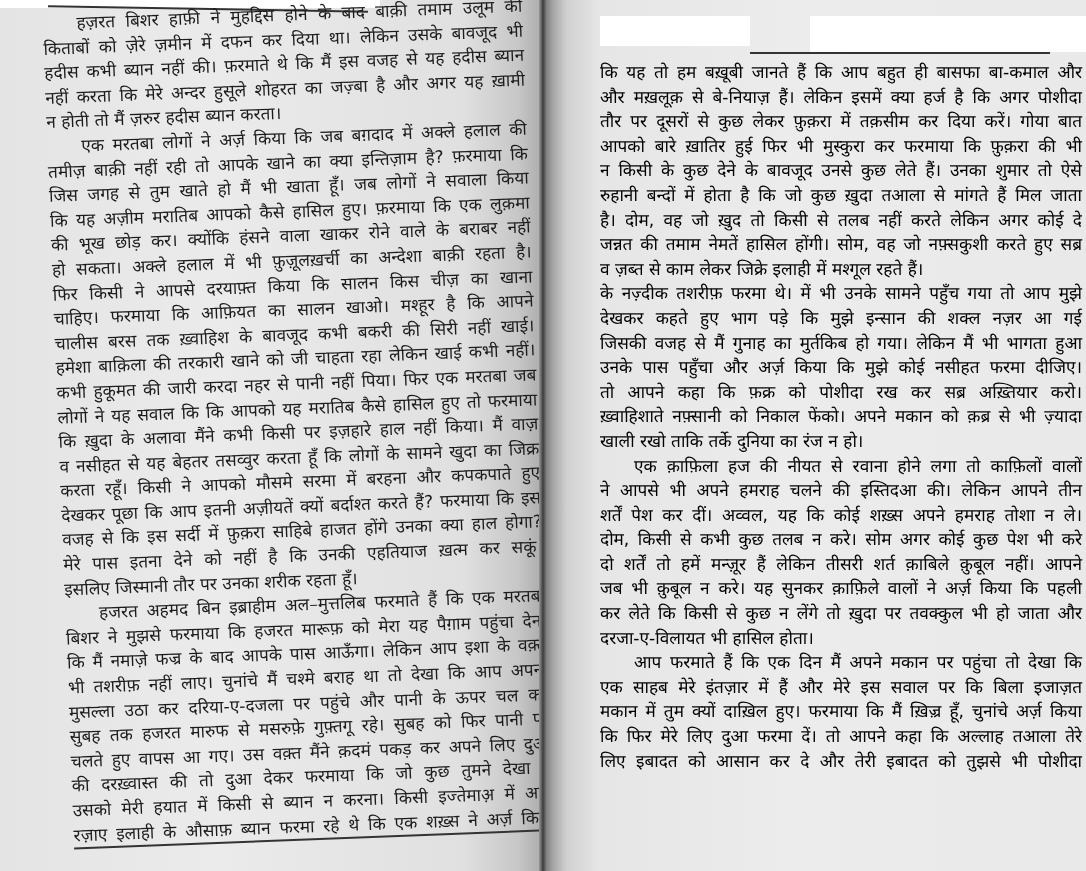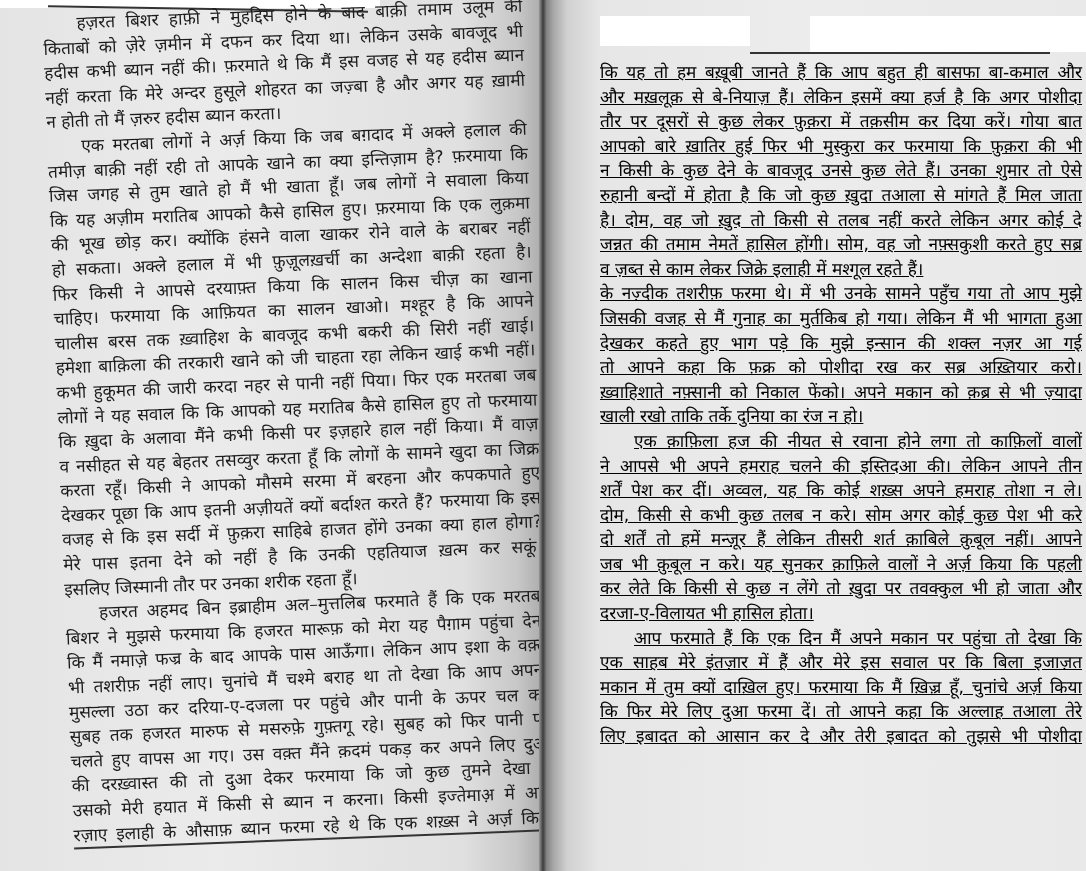--- a/index.html
+++ b/index.html
@@ -27,21 +27,21 @@
   }
   .mask {
     position:absolute; background:#ffffff;
   }
   .rule { position:absolute; height:2px; background:#333; }
   .text {
     position:absolute; font-size:17.2px; line-height:24.6px;
     text-align:justify;
   }
   .left-text { left:42px; top:12px; width:480px; transform:rotate(-2.2deg); transform-origin:0 0; }
-  .right-text { left:600px; top:60px; width:482px;text-decoration:underline; }
+  .right-text { left:600px; top:60px; width:482px; }
   .line { display:block; white-space:nowrap; text-align-last:justify; text-align:justify; }
   .line.last { text-align-last:left; }
   .line.indent { padding-left:34px; }
   .underline-line { border-bottom:2px solid #333; }
 </style>
 </head>
 <body>
 
 <div class="spread">
 
@@ -95,22 +95,23 @@
       <span class="line">कि यह तो हम बख़ूबी जानते हैं कि आप बहुत ही बासफा बा-कमाल और</span>
       <span class="line">और मख़लूक़ से बे-नियाज़ हैं। लेकिन इसमें क्या हर्ज है कि अगर पोशीदा</span>
       <span class="line">तौर पर दूसरों से कुछ लेकर फ़ुक़रा में तक़सीम कर दिया करें। गोया बात</span>
       <span class="line">आपको बारे ख़ातिर हुई फिर भी मुस्कुरा कर फरमाया कि फ़ुक़रा की भी</span>
       <span class="line">न किसी के कुछ देने के बावजूद उनसे कुछ लेते हैं। उनका शुमार तो ऐसे</span>
       <span class="line">रुहानी बन्दों में होता है कि जो कुछ ख़ुदा तआला से मांगते हैं मिल जाता</span>
       <span class="line">है। दोम, वह जो ख़ुद तो किसी से तलब नहीं करते लेकिन अगर कोई दे</span>
       <span class="line">जन्नत की तमाम नेमतें हासिल होंगी। सोम, वह जो नफ़्सकुशी करते हुए सब्र</span>
       <span class="line last">व ज़ब्त से काम लेकर जिक्रे इलाही में मश्गूल रहते हैं।</span>
       <span class="line">के नज़्दीक तशरीफ़ फरमा थे। में भी उनके सामने पहुँच गया तो आप मुझे</span>
+      <span class="line">देखकर कहते हुए भाग पड़े कि मुझे इन्सान की शक्ल नज़र आ गई</span>
       <span class="line">जिसकी वजह से मैं गुनाह का मुर्तकिब हो गया। लेकिन मैं भी भागता हुआ</span>
-      <span class="line">देखकर कहते हुए भाग पड़े कि मुझे इन्सान की शक्ल नज़र आ गई</span>
+      <span class="line">उनके पास पहुँचा और अर्ज़ किया कि मुझे कोई नसीहत फरमा दीजिए।</span>
       <span class="line">तो आपने कहा कि फ़क्र को पोशीदा रख कर सब्र अख़्तियार करो।</span>
       <span class="line">ख़्वाहिशाते नफ़्सानी को निकाल फेंको। अपने मकान को क़ब्र से भी ज़्यादा</span>
       <span class="line last">खाली रखो ताकि तर्के दुनिया का रंज न हो।</span>
       <span class="line indent">एक क़ाफ़िला हज की नीयत से रवाना होने लगा तो काफ़िलों वालों</span>
       <span class="line">ने आपसे भी अपने हमराह चलने की इस्तिदआ की। लेकिन आपने तीन</span>
       <span class="line">शर्तें पेश कर दीं। अव्वल, यह कि कोई शख़्स अपने हमराह तोशा न ले।</span>
       <span class="line">दोम, किसी से कभी कुछ तलब न करे। सोम अगर कोई कुछ पेश भी करे</span>
       <span class="line">दो शर्तें तो हमें मन्ज़ूर हैं लेकिन तीसरी शर्त क़ाबिले क़ुबूल नहीं। आपने</span>
       <span class="line">जब भी क़ुबूल न करे। यह सुनकर क़ाफ़िले वालों ने अर्ज़ किया कि पहली</span>
       <span class="line">कर लेते कि किसी से कुछ न लेंगे तो ख़ुदा पर तवक्कुल भी हो जाता और</span>

